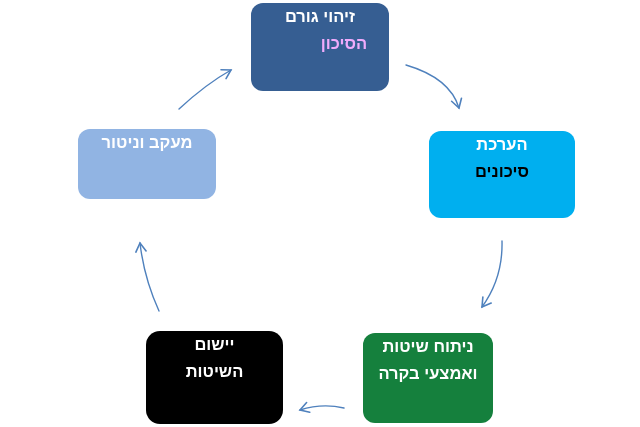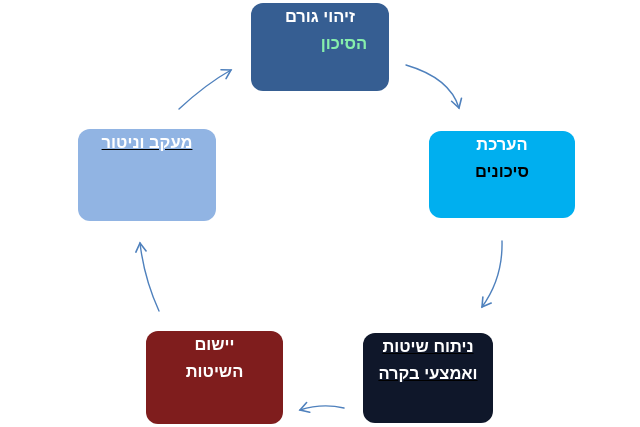--- a/index.html
+++ b/index.html
@@ -38,21 +38,21 @@
     text-align: center;
     font-weight: bold;
     font-size: 16.5px;
     line-height: 27px;
     direction: rtl;
   }
   .node-top          { left: 251px; top: 3px;   width: 138px; height: 88px; }
   .node-right        { left: 429px; top: 131px; width: 146px; height: 87px; }
   .node-bottom-right { left: 363px; top: 333px; width: 130px; height: 90px; }
   .node-bottom-left  { left: 146px; top: 331px; width: 137px; height: 93px; }
-  .node-left         { left: 78px;  top: 129px; width: 138px; height: 92px; text-decoration: underline; }
+  .node-left         { left: 78px;  top: 129px; width: 138px; height: 70px; }
 </style>
 </head>
 <body>
 
 <div class="canvas" style="background-color: rgb(255, 255, 255);">
 
   <svg class="arrows" viewBox="0 0 640 427" xmlns="http://www.w3.org/2000/svg">
     <defs>
       <marker id="arrowhead" markerUnits="userSpaceOnUse" markerWidth="18" markerHeight="16" viewBox="-10 -7 12 14" refX="0" refY="0" orient="auto" overflow="visible">
         <path d="M -7.5 -4.5 L 0 0 L -7.5 4.5" fill="none" stroke-width="1.4" stroke-linecap="round" style="stroke: rgb(79, 129, 189);"></path>
@@ -60,34 +60,34 @@
     </defs>
     <path class="arrow" d="M 406 65 Q 450 78 459 108" style="stroke: rgb(79, 129, 189);"></path>
     <path class="arrow" d="M 502 241 Q 503 278 482 307" style="stroke: rgb(79, 129, 189);"></path>
     <path class="arrow" d="M 344 408 Q 322 403 300 410" style="stroke: rgb(79, 129, 189);"></path>
     <path class="arrow" d="M 159 311 Q 144 278 140 243" style="stroke: rgb(79, 129, 189);"></path>
     <path class="arrow" d="M 179 109 Q 206 84 231 70" style="stroke: rgb(79, 129, 189);"></path>
   </svg>
 
   <div class="node node-top" dir="rtl" style="background-color: rgb(54, 94, 146);">
     <div style="color: rgb(255, 255, 255);">זיהוי גורם</div>
-    <div style="color: #86efac; margin-left: 48px;">הסיכון</div>
+    <div style="color: #f0abfc; margin-left: 48px;">הסיכון</div>
   </div>
 
   <div class="node node-right" dir="rtl" style="background-color: rgb(0, 175, 239);">
     <div style="color: rgb(255, 255, 255);">הערכת</div>
     <div style="color: #000000;">סיכונים</div>
   </div>
 
-  <div class="node node-bottom-right" dir="rtl" style="background-color: #0f172a; text-decoration: underline;">
+  <div class="node node-bottom-right" dir="rtl" style="background-color: #15803d;">
     <div style="color: rgb(255, 255, 255);">ניתוח שיטות</div>
     <div style="color: rgb(255, 255, 255);">ואמצעי בקרה</div>
   </div>
 
-  <div class="node node-bottom-left" dir="rtl" style="background-color: #7f1d1d;">
+  <div class="node node-bottom-left" dir="rtl" style="background-color: #000000; border-radius: 14px;">
     <div style="color: rgb(255, 255, 255);">יישום</div>
     <div style="color: rgb(255, 255, 255);">השיטות</div>
   </div>
 
   <div class="node node-left" dir="rtl" style="background-color: rgb(145, 180, 227);">
     <div style="color: rgb(255, 255, 255);">מעקב וניטור</div>
   </div>
 
 </div>
 

